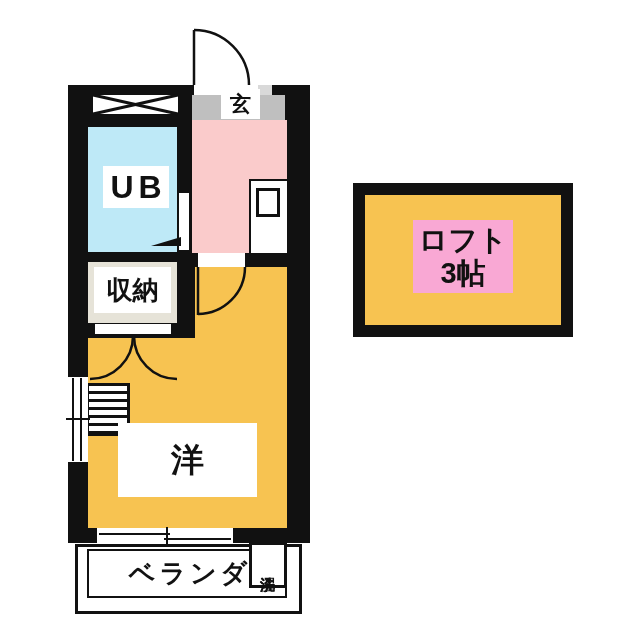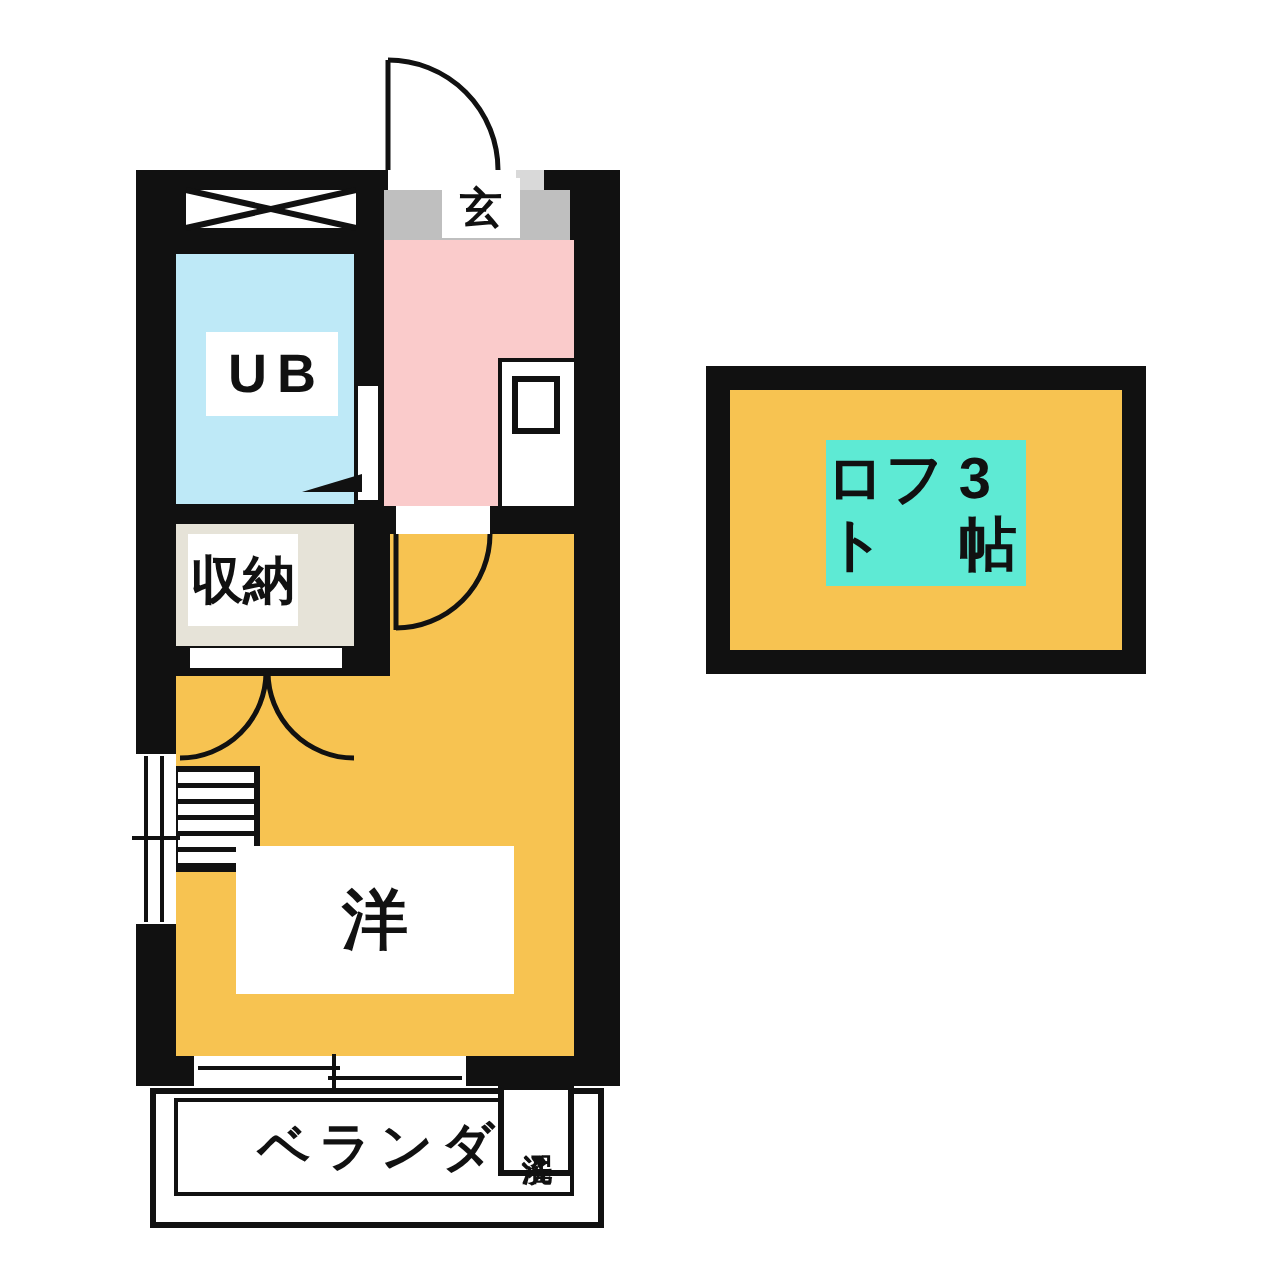--- a/index.html
+++ b/index.html
@@ -11,24 +11,24 @@
   
   #void-box{left:90px;top:92px;width:91px;height:25px;background:#fff;border:3px solid var(--c-wall);}
   #entry-gap{left:194px;top:85px;width:64px;height:10px;background:#fff;}
   #entry-step{left:258px;top:85px;width:14px;height:11px;background:var(--c-step_gray);}
   #genkan{left:192px;top:95px;width:93px;height:25px;background:var(--c-genkan_gray);}
   #genkan-label{left:221px;top:89px;width:39px;height:30px;background:#fff;
     display:flex;align-items:center;justify-content:center;font-size:21px;font-weight:600;}
   #pink-room{left:192px;top:120px;width:95px;height:133px;background:var(--c-room_pink);}
   #ub-room{left:88px;top:127px;width:89px;height:125px;background:var(--c-room_cyan);}
   #ub-label{left:103px;top:166px;width:66px;height:42px;background:#fff;
-    display:flex;align-items:center;justify-content:center;font-size:27px;font-weight:600;letter-spacing:5px;padding-left:5px;}
+    display:flex;align-items:center;justify-content:center;font-size:32px;font-weight:600;letter-spacing:5px;padding-left:5px;}
   #ub-door-gap{left:179px;top:193px;width:10px;height:57px;background:#fff;}
   #storage-room{left:88px;top:262px;width:89px;height:61px;background:var(--c-room_beige);}
-  #storage-label{left:94px;top:267px;width:55px;height:46px;background:#fff;
+  #storage-label{left:94px;top:267px;width:77px;height:46px;background:#fff;
     display:flex;align-items:center;justify-content:center;font-size:26px;font-weight:600;}
   #closet-strip{left:95px;top:324px;width:76px;height:10px;background:#fff;}
   #orange-upper{left:195px;top:267px;width:92px;height:71px;background:var(--c-room_orange);}
   #orange-main{left:88px;top:338px;width:199px;height:190px;background:var(--c-room_orange);}
   #door-gap{left:198px;top:253px;width:47px;height:14px;background:#fff;}
   #kitchen{left:249px;top:179px;width:38px;height:74px;background:#fff;
     border-top:2px solid var(--c-wall);border-left:2px solid var(--c-wall);}
   #sink{left:256px;top:188px;width:24px;height:29px;background:#fff;border:3px solid var(--c-wall);}
   #stairs{left:86px;top:383px;width:44px;height:53px;border:3px solid var(--c-wall);
     background:repeating-linear-gradient(180deg,#fff 0 5.5px,var(--c-wall) 5.5px 8px);}
@@ -41,22 +41,22 @@
   #balcony-outer{left:75px;top:544px;width:227px;height:70px;background:#fff;border:3px solid var(--c-wall);}
   #balcony-inner{left:87px;top:549px;width:200px;height:49px;background:#fff;border:2px solid var(--c-wall);}
   #balcony-label{left:87px;top:549px;width:170px;height:49px;display:flex;align-items:center;
     justify-content:center;font-size:26px;font-weight:600;letter-spacing:4px;padding-left:36px;}
   #laundry-box{left:249px;top:542px;width:38px;height:46px;background:#fff;border:3px solid var(--c-wall);
     display:flex;align-items:center;justify-content:center;}
   #laundry-label{writing-mode:vertical-rl;text-orientation:upright;font-size:15px;font-weight:600;line-height:1;}
   
   #loft-outer{left:353px;top:183px;width:220px;height:154px;background:var(--c-wall);}
   #loft-inner{left:365px;top:195px;width:196px;height:130px;background:var(--c-room_orange);}
-  #loft-label{left:413px;top:220px;width:100px;height:73px;background:#5eead4;
-    display:flex;flex-direction:row;align-items:center;justify-content:center;
+  #loft-label{left:413px;top:220px;width:100px;height:73px;background:#f9a8d4;
+    display:flex;flex-direction:column;align-items:center;justify-content:center;
     font-size:29px;line-height:33px;font-weight:600;}
   
   #symbols{left:0;top:0;width:640px;height:640px;pointer-events:none;}
 </style>
 </head>
 <body>
 
 <div id="page">
 
   <div class="abs" id="building"></div>

